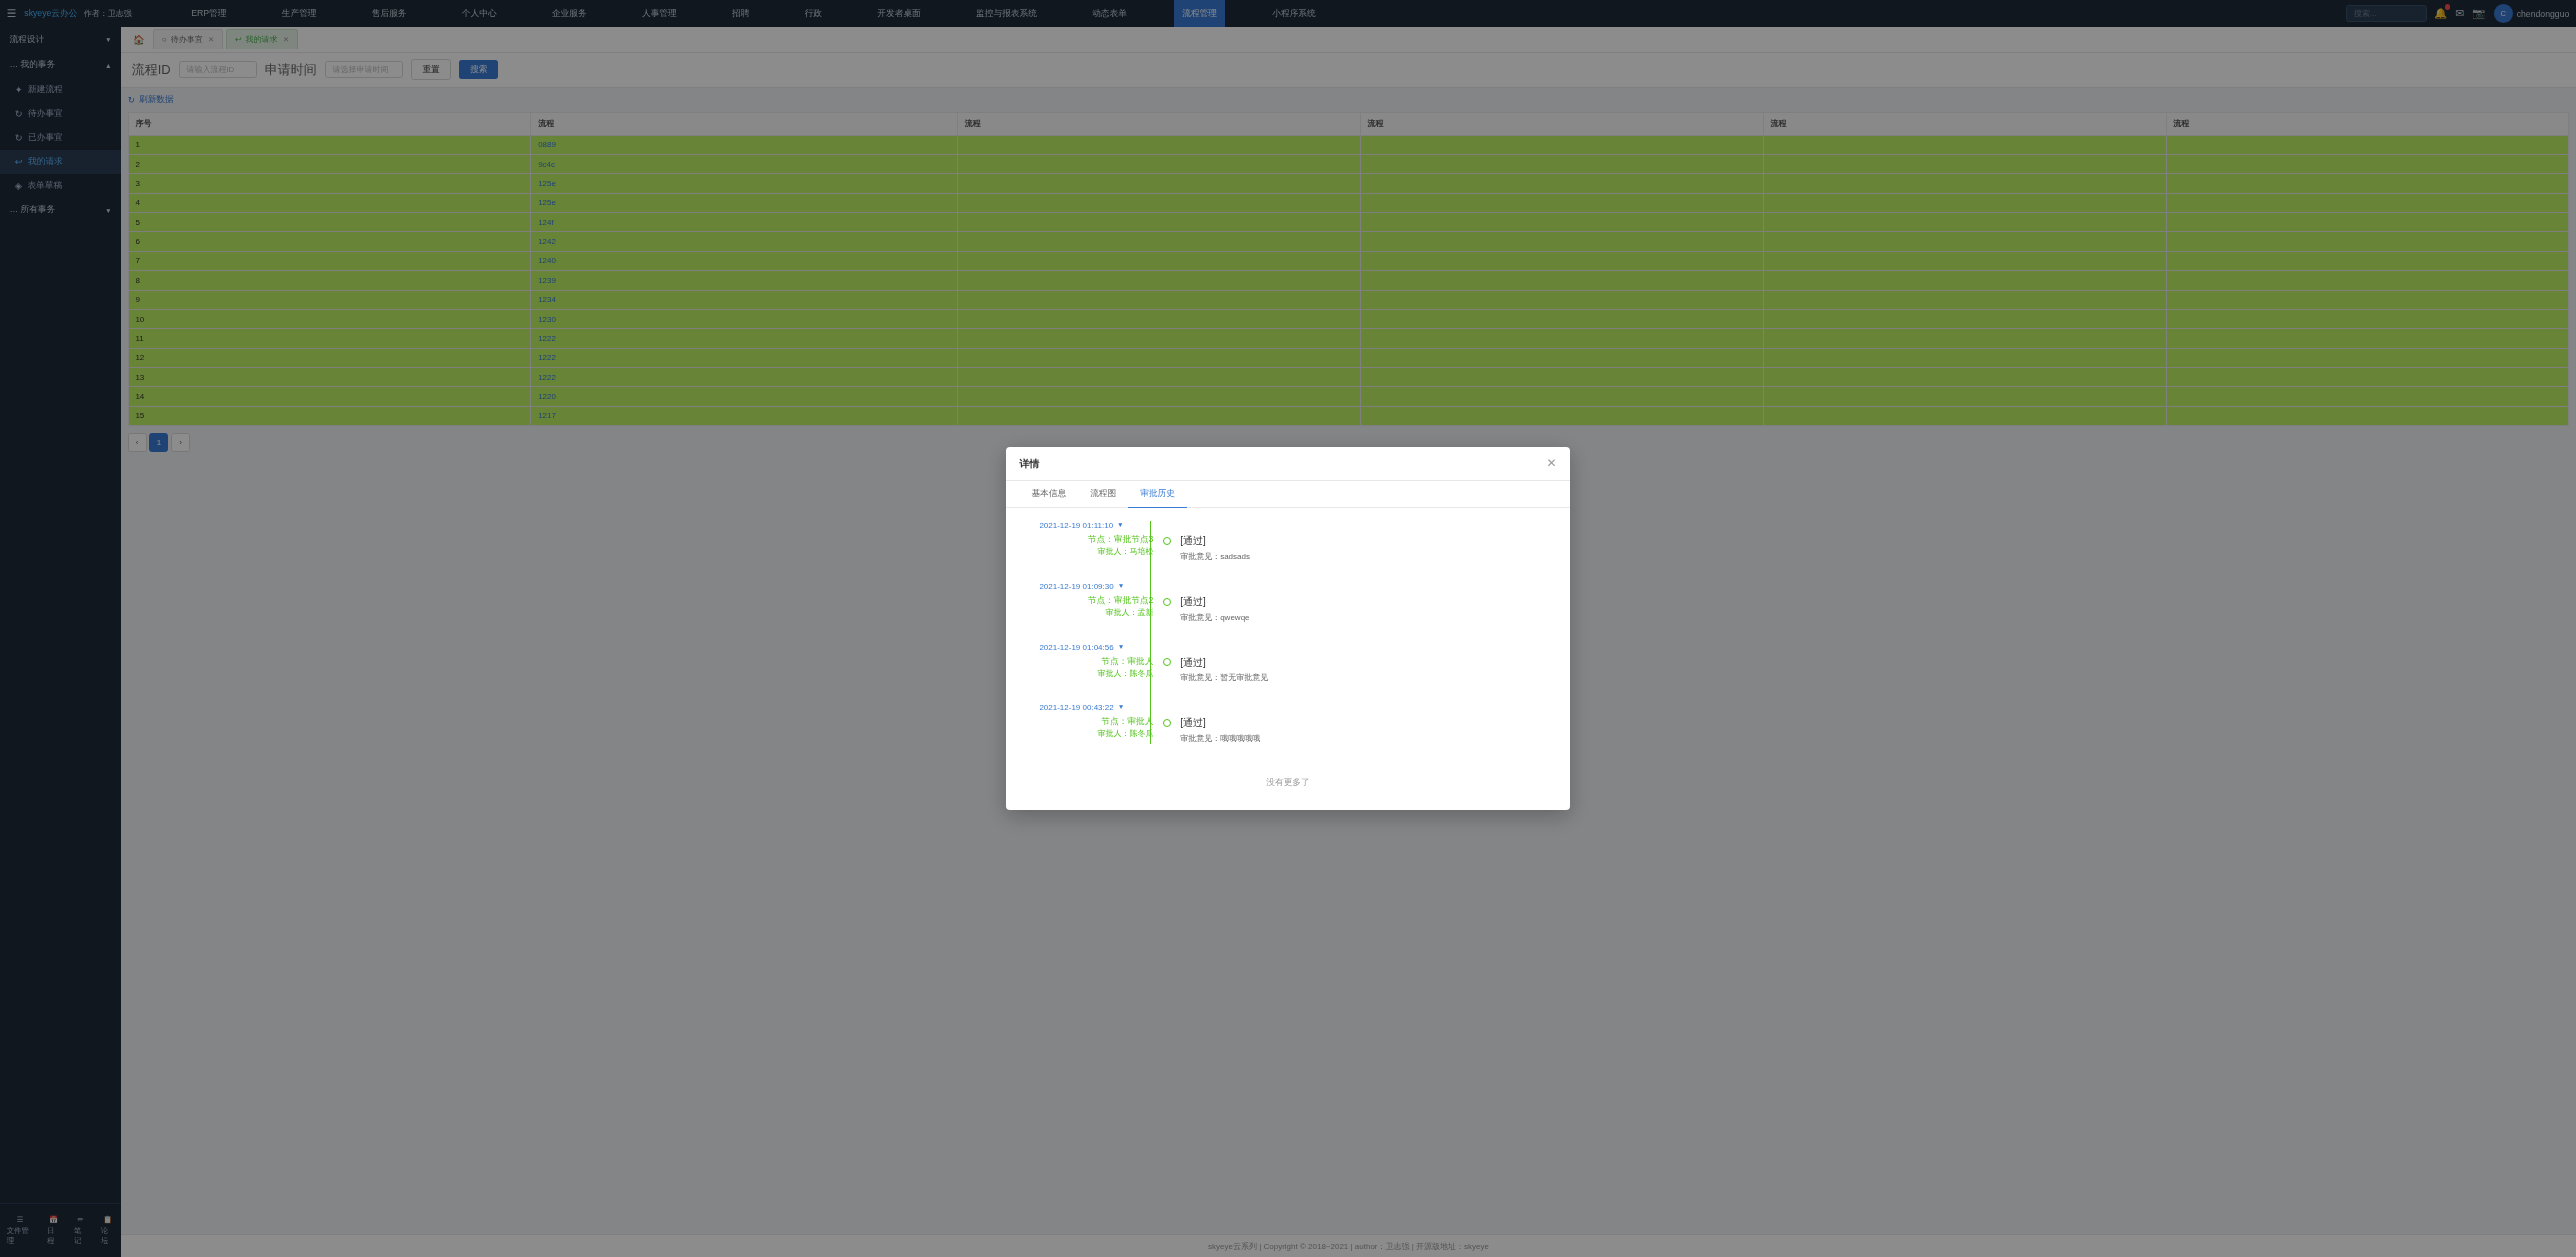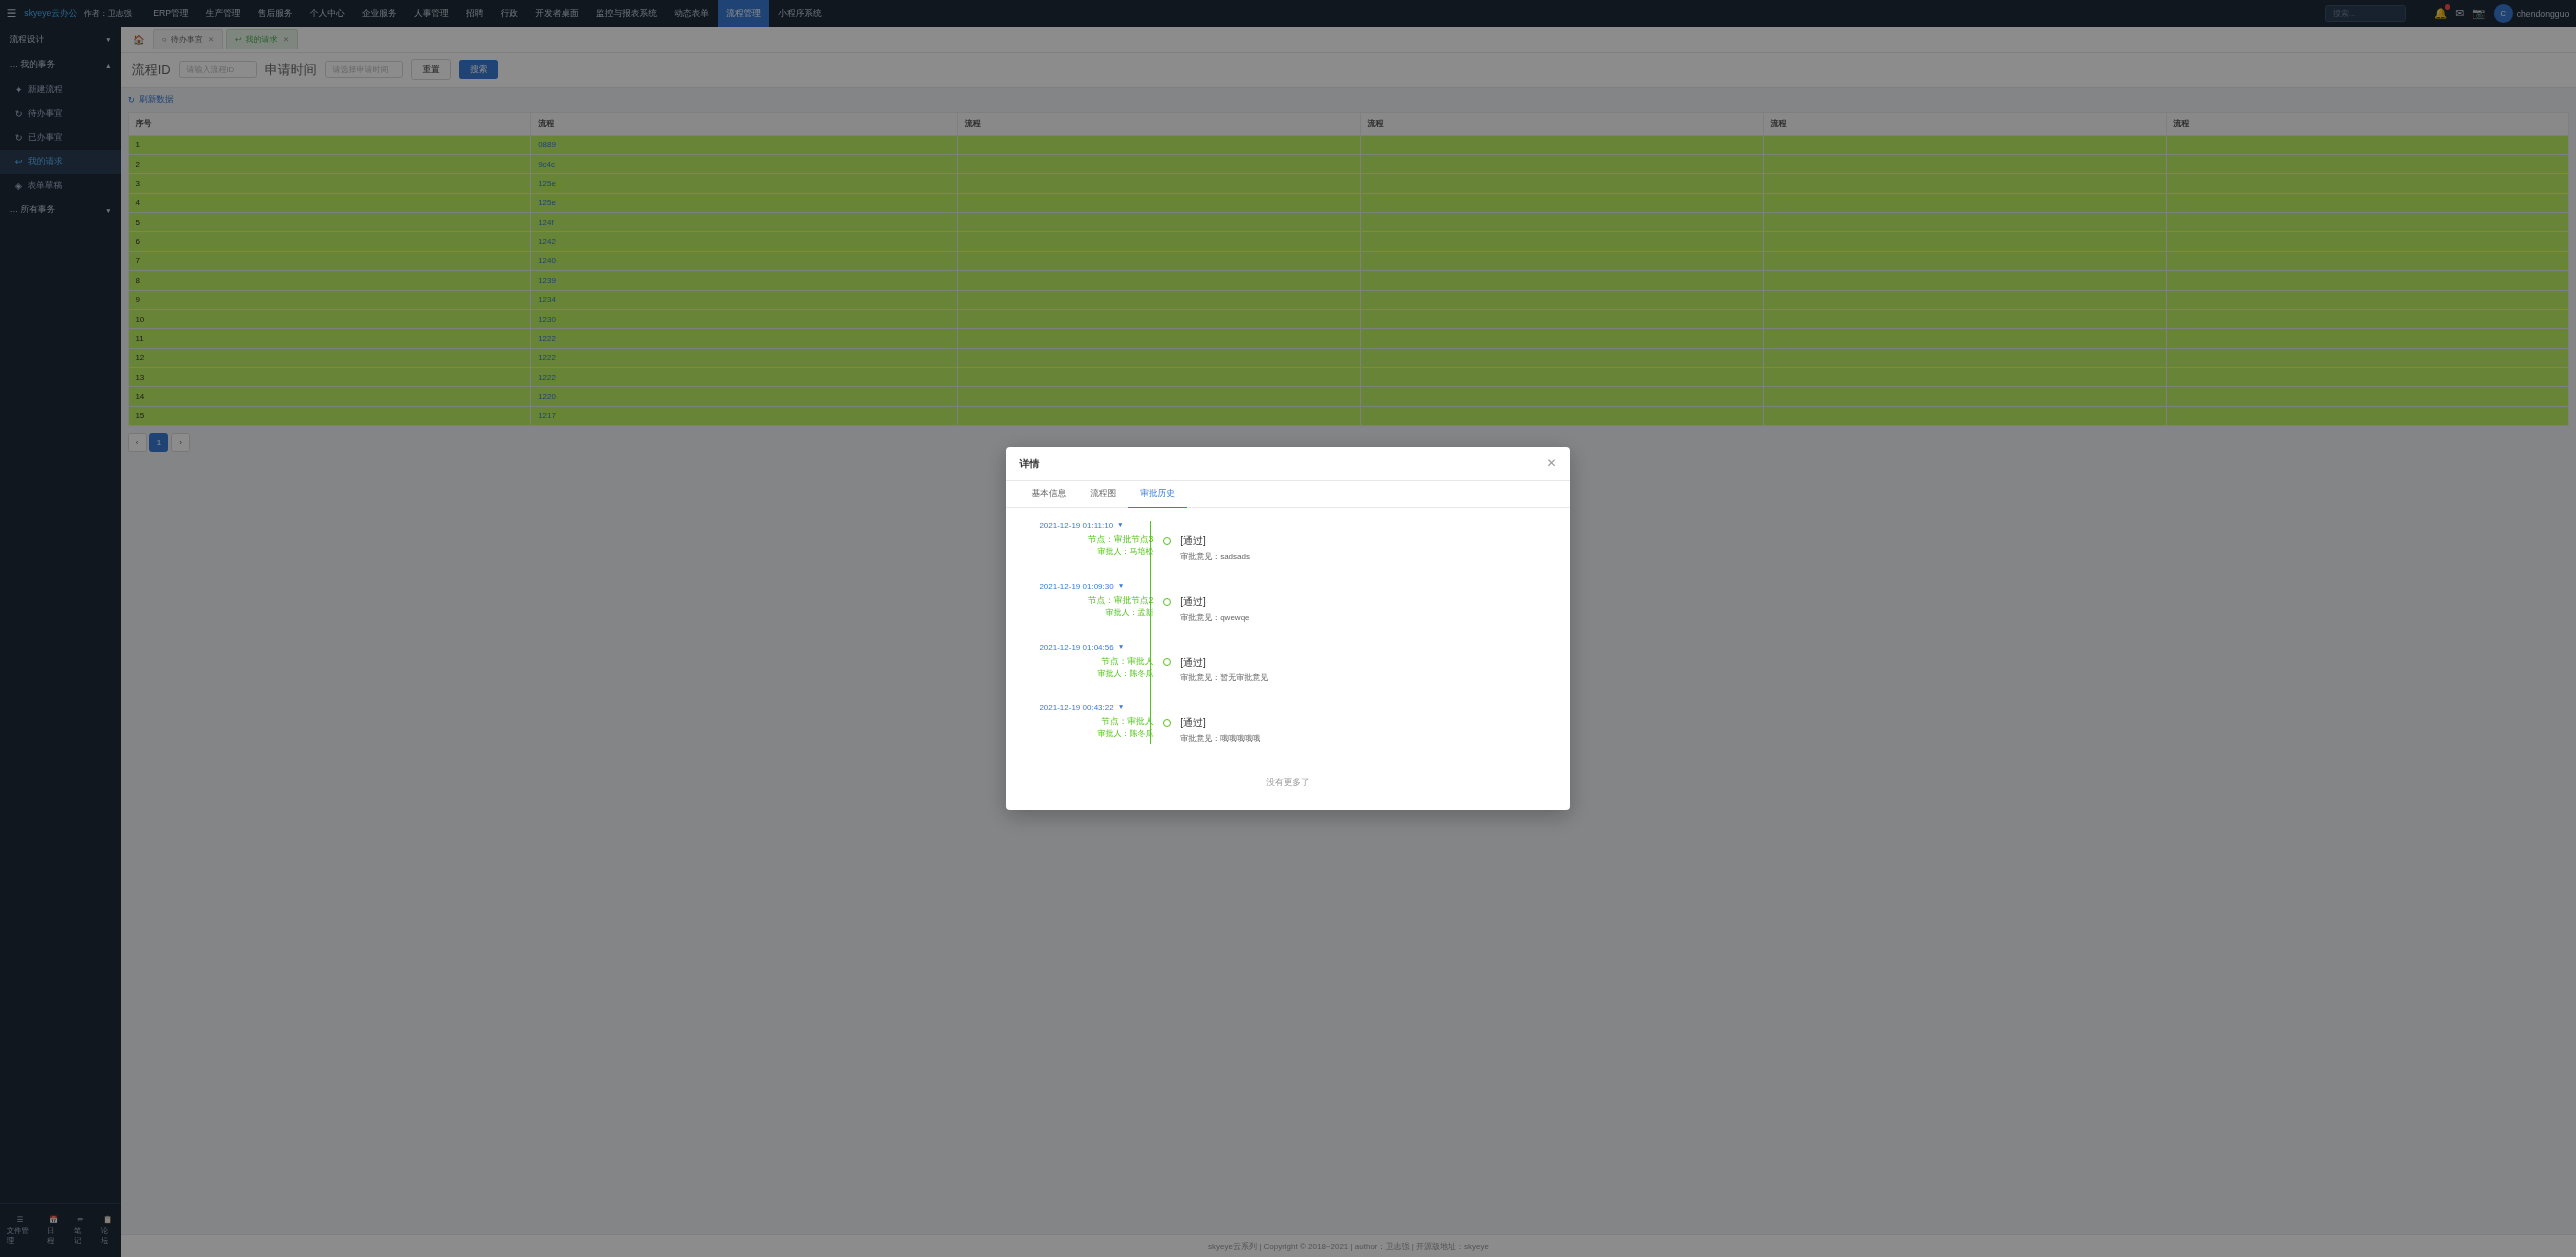--- a/index.html
+++ b/index.html
@@ -37,27 +37,28 @@
     .top-nav-item {
       padding: 0 8px;
       height: 27px;
       display: flex;
       align-items: center;
       cursor: pointer;
       white-space: nowrap;
       font-size: 8.7px;
       color: #cdd4de;
       transition: background 0.2s;
+      margin-left: 38px;
     }
     .top-nav-item.active { background: #3a7bd5; color: #fff; }
     .top-nav-search {
       margin-left: auto;
       display: flex;
       align-items: center;
-      gap: 21px;
+      gap: 0;
     }
     .search-box {
       background: #2d3f54;
       border: 0.7px solid #3a5068;
       border-radius: 2.7px;
       padding: 2.7px 6.7px;
       color: #cdd4de;
       font-size: 8px;
       width: 81px;
       outline: none;

